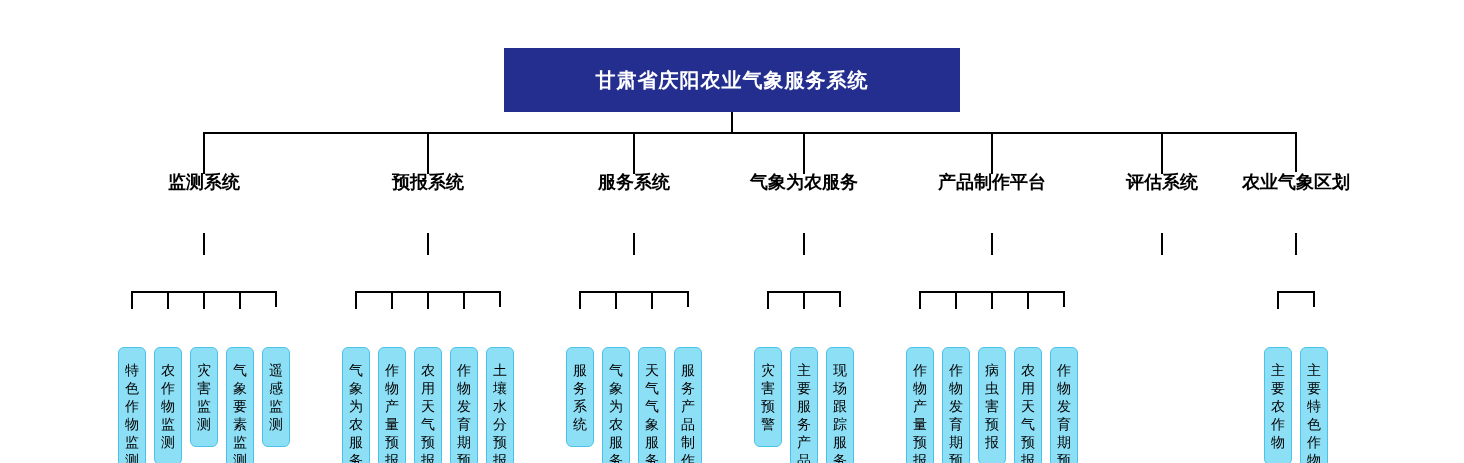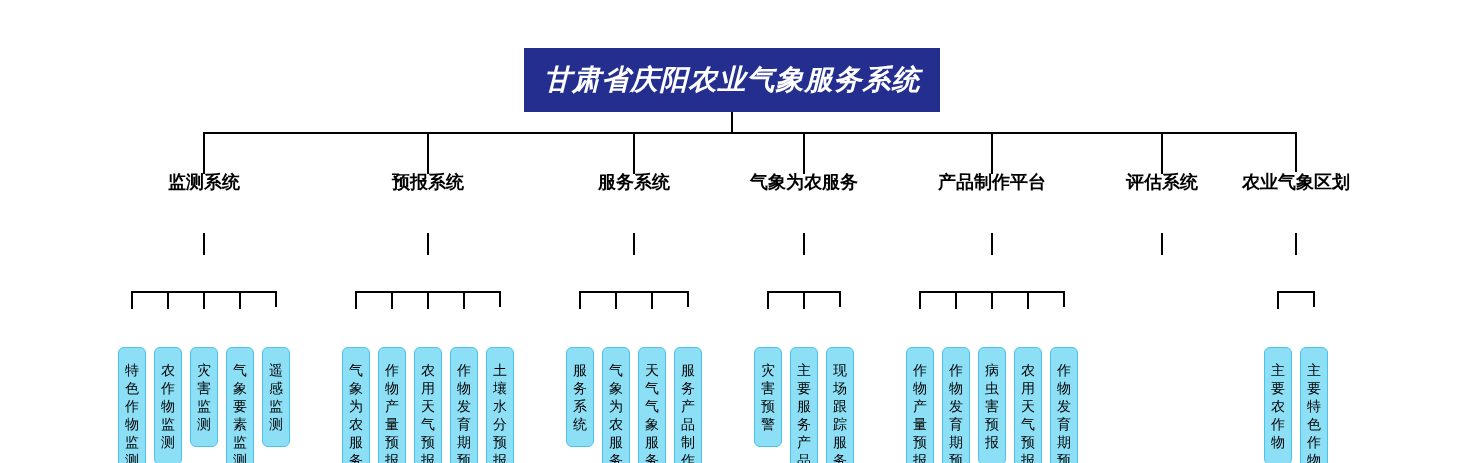--- a/index.html
+++ b/index.html
@@ -9,27 +9,26 @@
     font-family: "Liberation Sans", "DejaVu Sans", sans-serif;
     color: #000;
   }
   .canvas {
     position: relative; width: 1464px; height: 463px;
     padding-top: 48px;
   }
   .tree { display: flex; flex-direction: column; align-items: center; }
 
   .root-box {
-    width: 416px; height: 64px;
+    width: 456px; height: 64px;
     background: var(--root-bg, #232e8f);
     color: var(--root-text, #ffffff);
     display: flex; align-items: center; justify-content: center;
-    font-size: 28px; font-weight: bold; letter-spacing: 1px;
+    font-size: 20px; font-weight: bold; letter-spacing: 1px;
     white-space: nowrap;
-    font-style: italic;
   }
 
   .vstub { width: 2px; background: var(--line, #000); }
   .root-stub { height: 20px; }
   .label-stub { height: 22px; margin-top: 4px; }
 
   .branches { display: flex; align-items: flex-start; justify-content: center; }
 
   .branch {
     position: relative;

